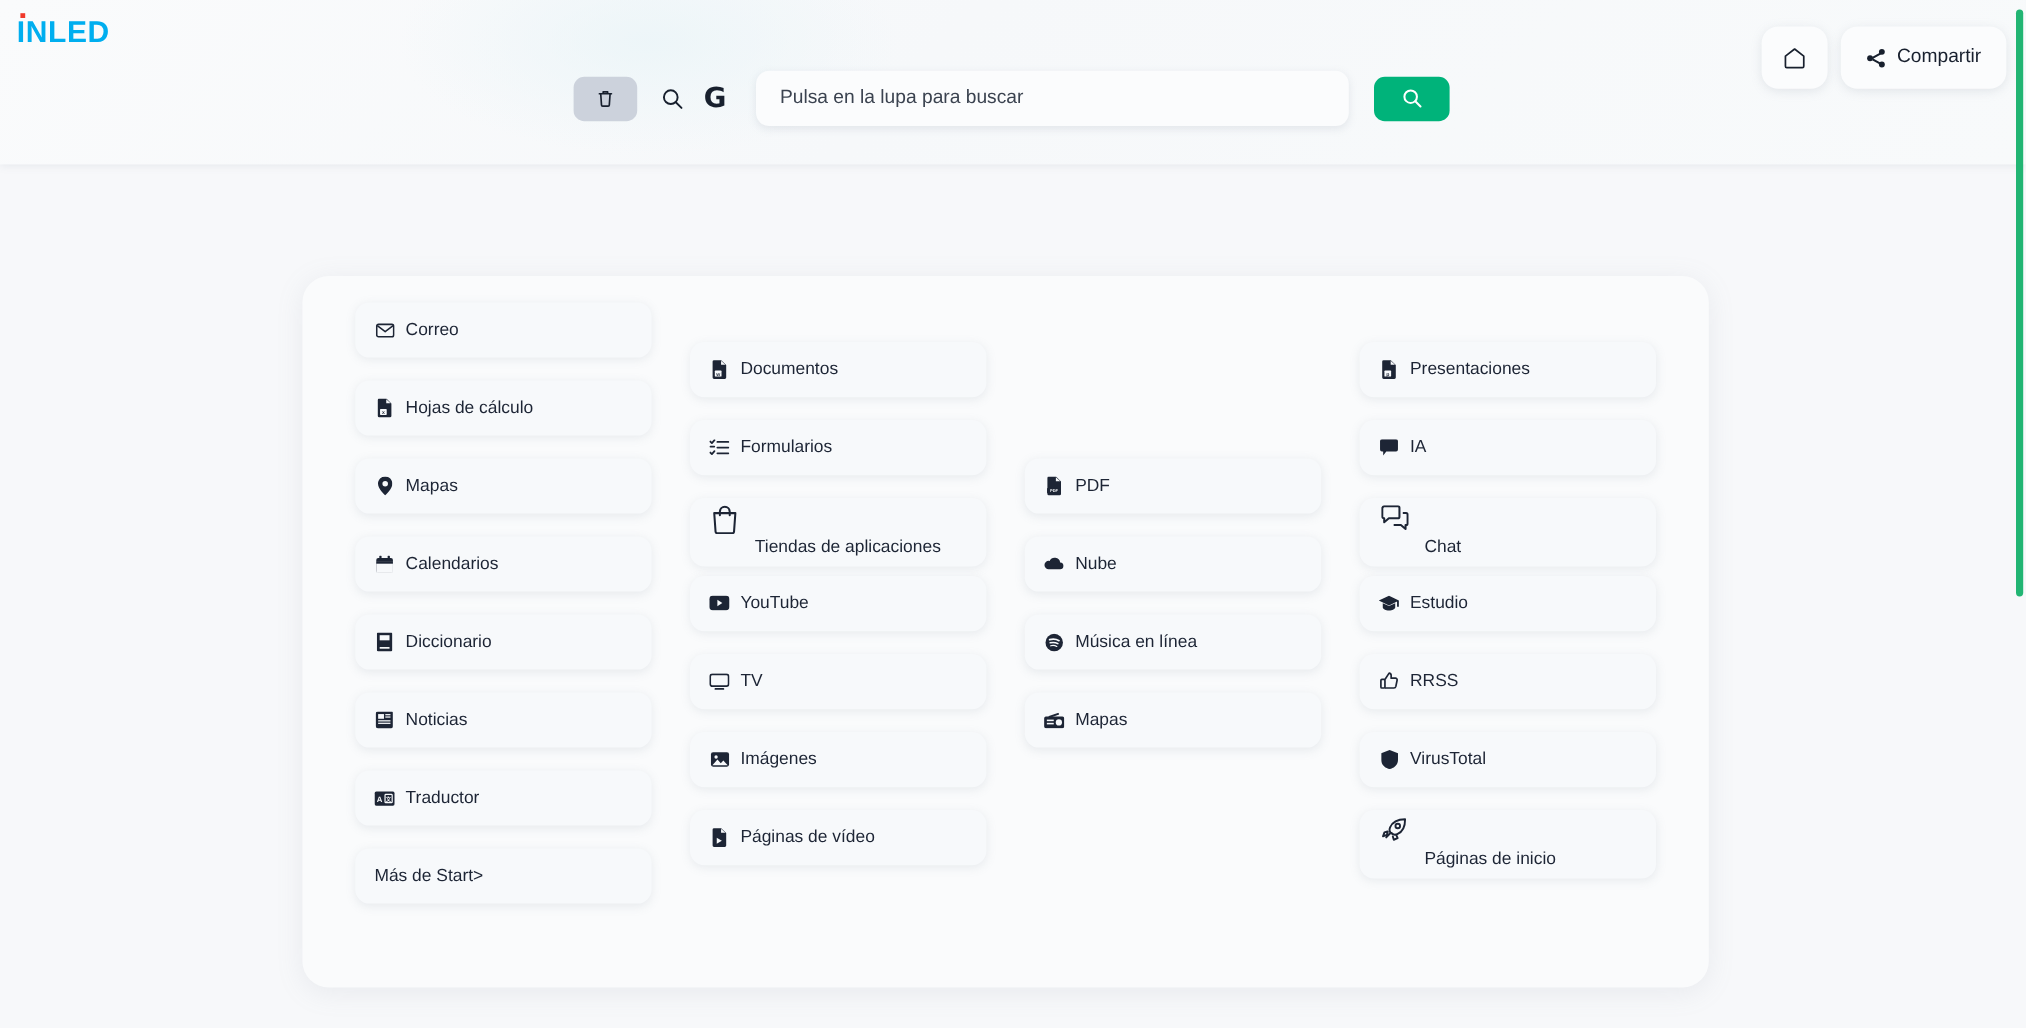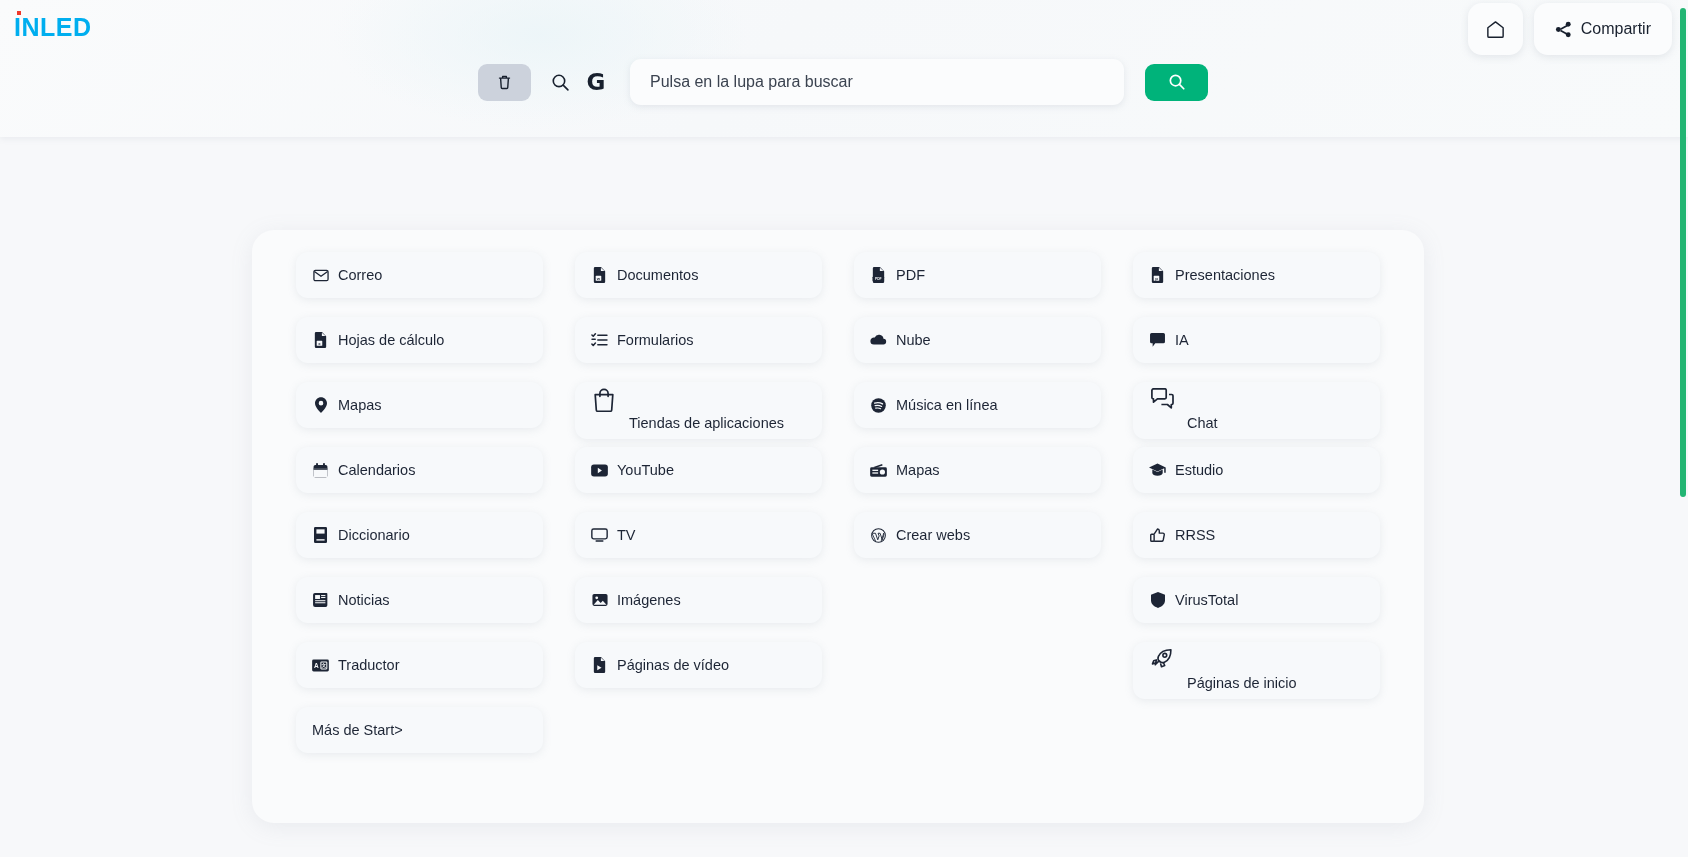--- a/index.html
+++ b/index.html
@@ -129,21 +129,21 @@
     display: flex;
     align-items: center;
     justify-content: center;
     cursor: pointer;
   }
 
   
   .header-actions {
     position: absolute;
     right: 16px;
-    top: 3px;
+    top: 22px;
     display: flex;
     align-items: center;
     gap: 11px;
   }
   .home-btn {
     width: 55px;
     height: 52px;
     border-radius: 14px;
     background: #fbfcfd;
     box-shadow: 0 2px 9px rgba(140, 150, 165, 0.20);
@@ -188,20 +188,21 @@
     box-shadow: 0 4px 22px rgba(140, 150, 165, 0.13);
   }
 
   .grid {
     position: absolute;
     left: 28px;
     top: 22px;
     width: 1116px;
     display: flex;
     gap: 0;
+    align-items: center;
   }
 
   .col {
     width: 283px;
     display: flex;
     flex-direction: column;
   }
 
   .tile {
     height: 46px;
@@ -549,30 +550,20 @@
               <path d="M3.6 3.1L12.9 0l.5 1.6-8 2.8z"></path>
               <circle cx="13.2" cy="8.6" r="2.8" fill="#f7f9fb"></circle>
               <rect x="2.4" y="6.1" width="6.2" height="1.4" fill="#f7f9fb"></rect>
               <rect x="2.4" y="9" width="6.2" height="1.4" fill="#f7f9fb"></rect>
             </svg>
           </span>
           <span class="label">Mapas</span>
         </div>
 
 
-        <div class="tile">
-          <span class="ic">
-            <svg width="15" height="15" viewBox="0 0 16 16" fill="none" stroke="#1d2535" stroke-width="1.1">
-              <circle cx="8" cy="8" r="7.3"></circle>
-              <path d="M1.5 5.6h3.3l2.4 7 1.5-4.2-1.2-2.8h2.2l2.3 7 1.4-4.3c.3-1 .3-1.9-.2-2.7" stroke-width="1" stroke-linejoin="round"></path>
-              <path d="M1.3 6.1l3.9 8.6M13.6 5.5l-3 9.2" stroke-width="0.9"></path>
-            </svg>
-          </span>
-          <span class="label">Crear webs</span>
-        </div>
       </div>
 
       <div class="col">
         <div class="tile">
           <span class="ic">
             <svg width="13" height="16" viewBox="0 0 14 17" fill="#1d2535">
               <path d="M8.6 0H2.2A1.3 1.3 0 0 0 .9 1.3v14.4A1.3 1.3 0 0 0 2.2 17h9.6a1.3 1.3 0 0 0 1.3-1.3V4.4L8.6 0z"></path>
               <path d="M8.5 0.6v3.6h3.9" fill="#f7f9fb"></path>
               <rect x="2.9" y="9.4" width="6" height="5.4" rx="0.6" fill="#f7f9fb"></rect>
               <text x="5.9" y="13.9" font-size="4.6" font-family="Liberation Sans, sans-serif" font-weight="bold" fill="#1d2535" text-anchor="middle">p</text>

